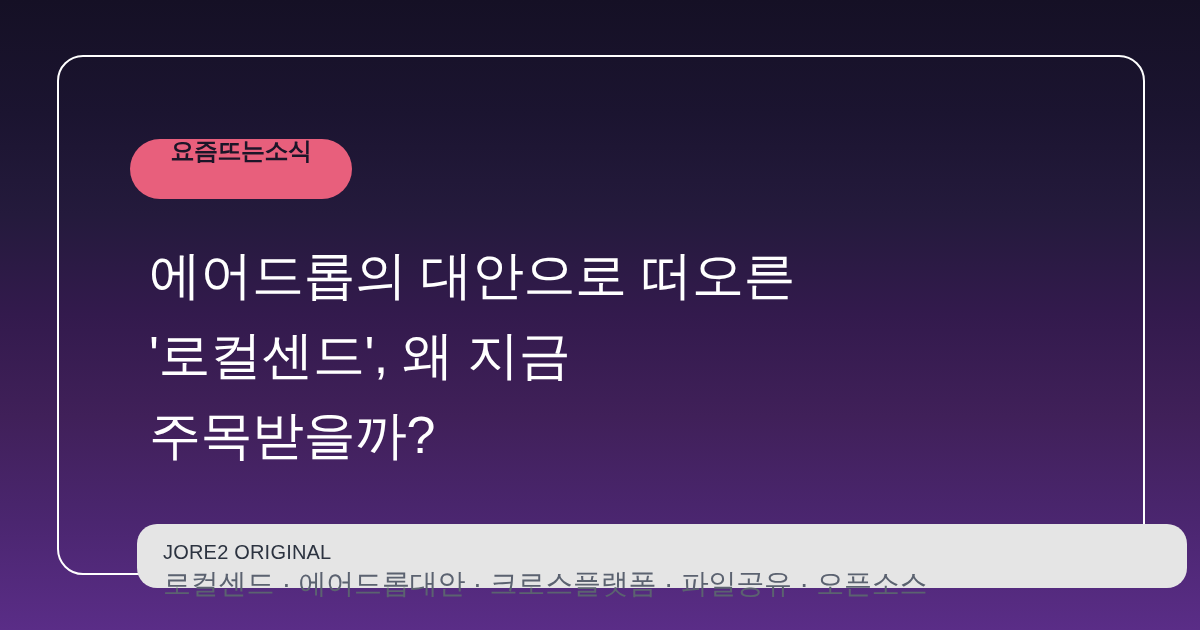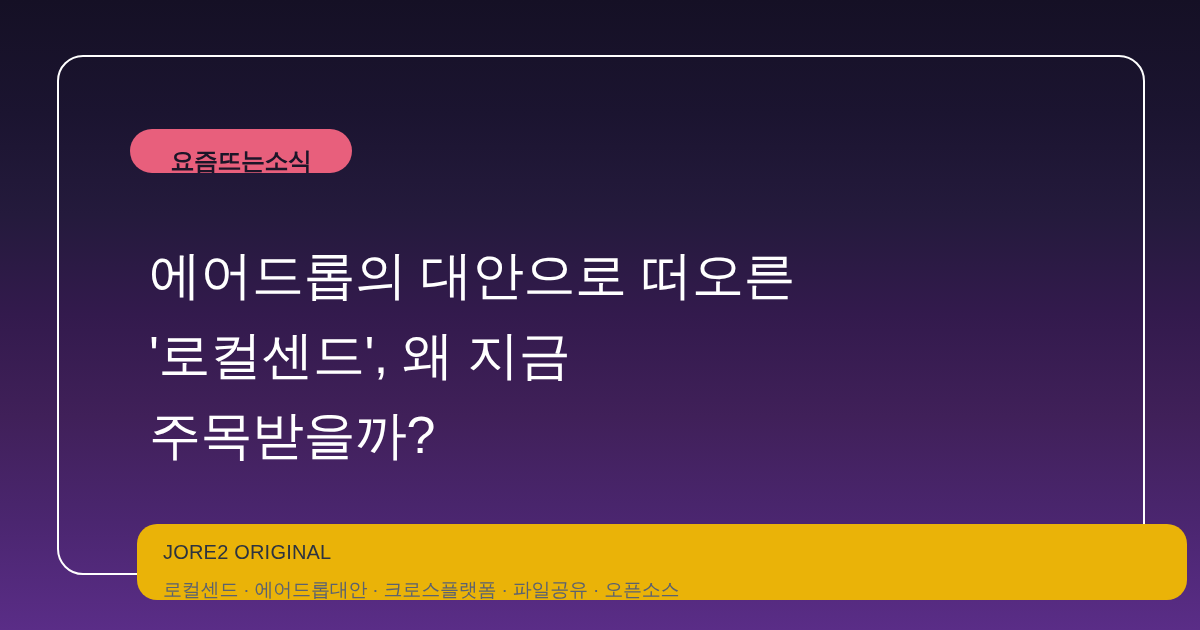--- a/index.html
+++ b/index.html
@@ -32,27 +32,27 @@
     width: 1088px;
     height: 520px;
     border: 2px solid #ffffff;
     border-radius: 26px;
   }
 
   
   .badge {
     position: absolute;
     left: 71px;
-    top: 72px;
+    top: 82px;
     width: 222px;
-    height: 44px;
+    height: 60px;
     border-radius: 30px;
     background: #e85f7c;
     display: flex;
-    align-items: flex-end;
+    align-items: flex-start;
     justify-content: center;
   }
   .badge-label {
     font-size: 24px;
     font-weight: bold;
     color: #1b1528;
     letter-spacing: -0.5px;
     line-height: 1;
   }
 
@@ -69,38 +69,38 @@
     letter-spacing: -0.5px;
     white-space: pre-line;
   }
 
   
   .footer-card {
     position: absolute;
     left: 78px;
     top: 467px;
     width: 1050px;
-    height: 76px;
-    background: #eab308;
+    height: 64px;
+    background: #e5e5e5;
     border-radius: 20px;
     padding: 14px 0 0 26px;
   }
   .brand {
     font-size: 20px;
     font-weight: normal;
     color: #2c3340;
     letter-spacing: 0.2px;
     line-height: 28px;
   }
   .tags {
-    font-size: 19px;
+    font-size: 28px;
     color: #5b6270;
     letter-spacing: -0.2px;
     line-height: 32px;
-    margin-top: 8px;
+    margin-top: 2px;
   }
 </style>
 </head>
 <body>
 
 <div class="frame">
 
   <div class="badge">
     <span class="badge-label">요즘뜨는소식</span>
   </div>

